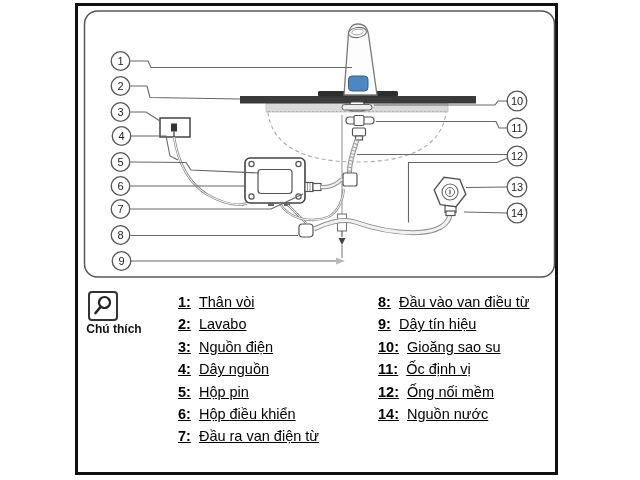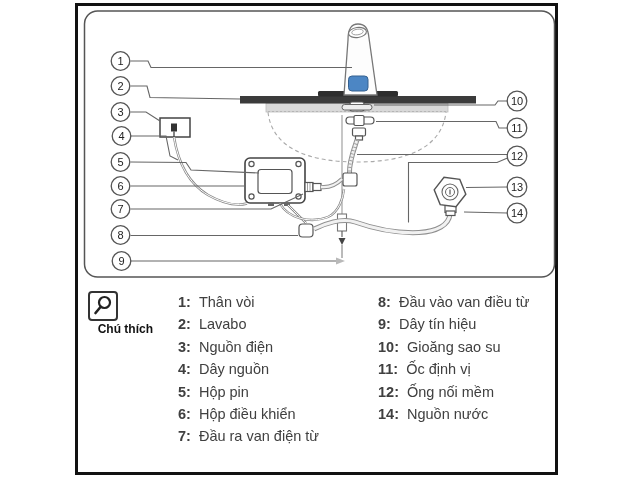--- a/index.html
+++ b/index.html
@@ -12,24 +12,24 @@
   .outline{fill:#fff;stroke:#555;stroke-width:1.2;}
   .hose-base{fill:none;stroke:#8f8f8f;stroke-width:5;}
   .hose-core{fill:none;stroke:#f1f1f1;stroke-width:3;}
   .hose-tick{fill:none;stroke:#9d9d9d;stroke-width:3;stroke-dasharray:1 2.5;}
   .tube-base{fill:none;stroke:#8f8f8f;stroke-width:4.2;}
   .tube-core{fill:none;stroke:#f1f1f1;stroke-width:2.3;}
   .wire-base{fill:none;stroke:#888;stroke-width:2.4;}
   .wire-core{fill:none;stroke:#fff;stroke-width:1;}
   .sensor{fill:#4c86c4;stroke:#35608f;stroke-width:1;}
   .legend-col{position:absolute;font:14.5px/22.4px "Liberation Sans",sans-serif;
-              color:#404040;white-space:nowrap;}
+              color:#000000;white-space:nowrap;text-decoration:underline;}
   .legend-row{height:22.4px;}
   .legend-row .num{font-weight:bold;margin-right:8px;}
-  .legend-caption{position:absolute;left:75px;top:322px;width:78px;text-align:right;
+  .legend-caption{position:absolute;left:75px;top:322px;width:78px;text-align:center;
                   font-size:12px;font-weight:bold;color:#111;}
   .icon-box{position:absolute;left:88px;top:291px;width:30px;height:30px;
             border:2px solid #333;border-radius:4px;box-sizing:border-box;background:#fff;}
 </style>
 </head>
 <body>
 
 <div id="screen">
 
   <svg id="diagram-svg" width="640" height="480" viewBox="0 0 640 480">

